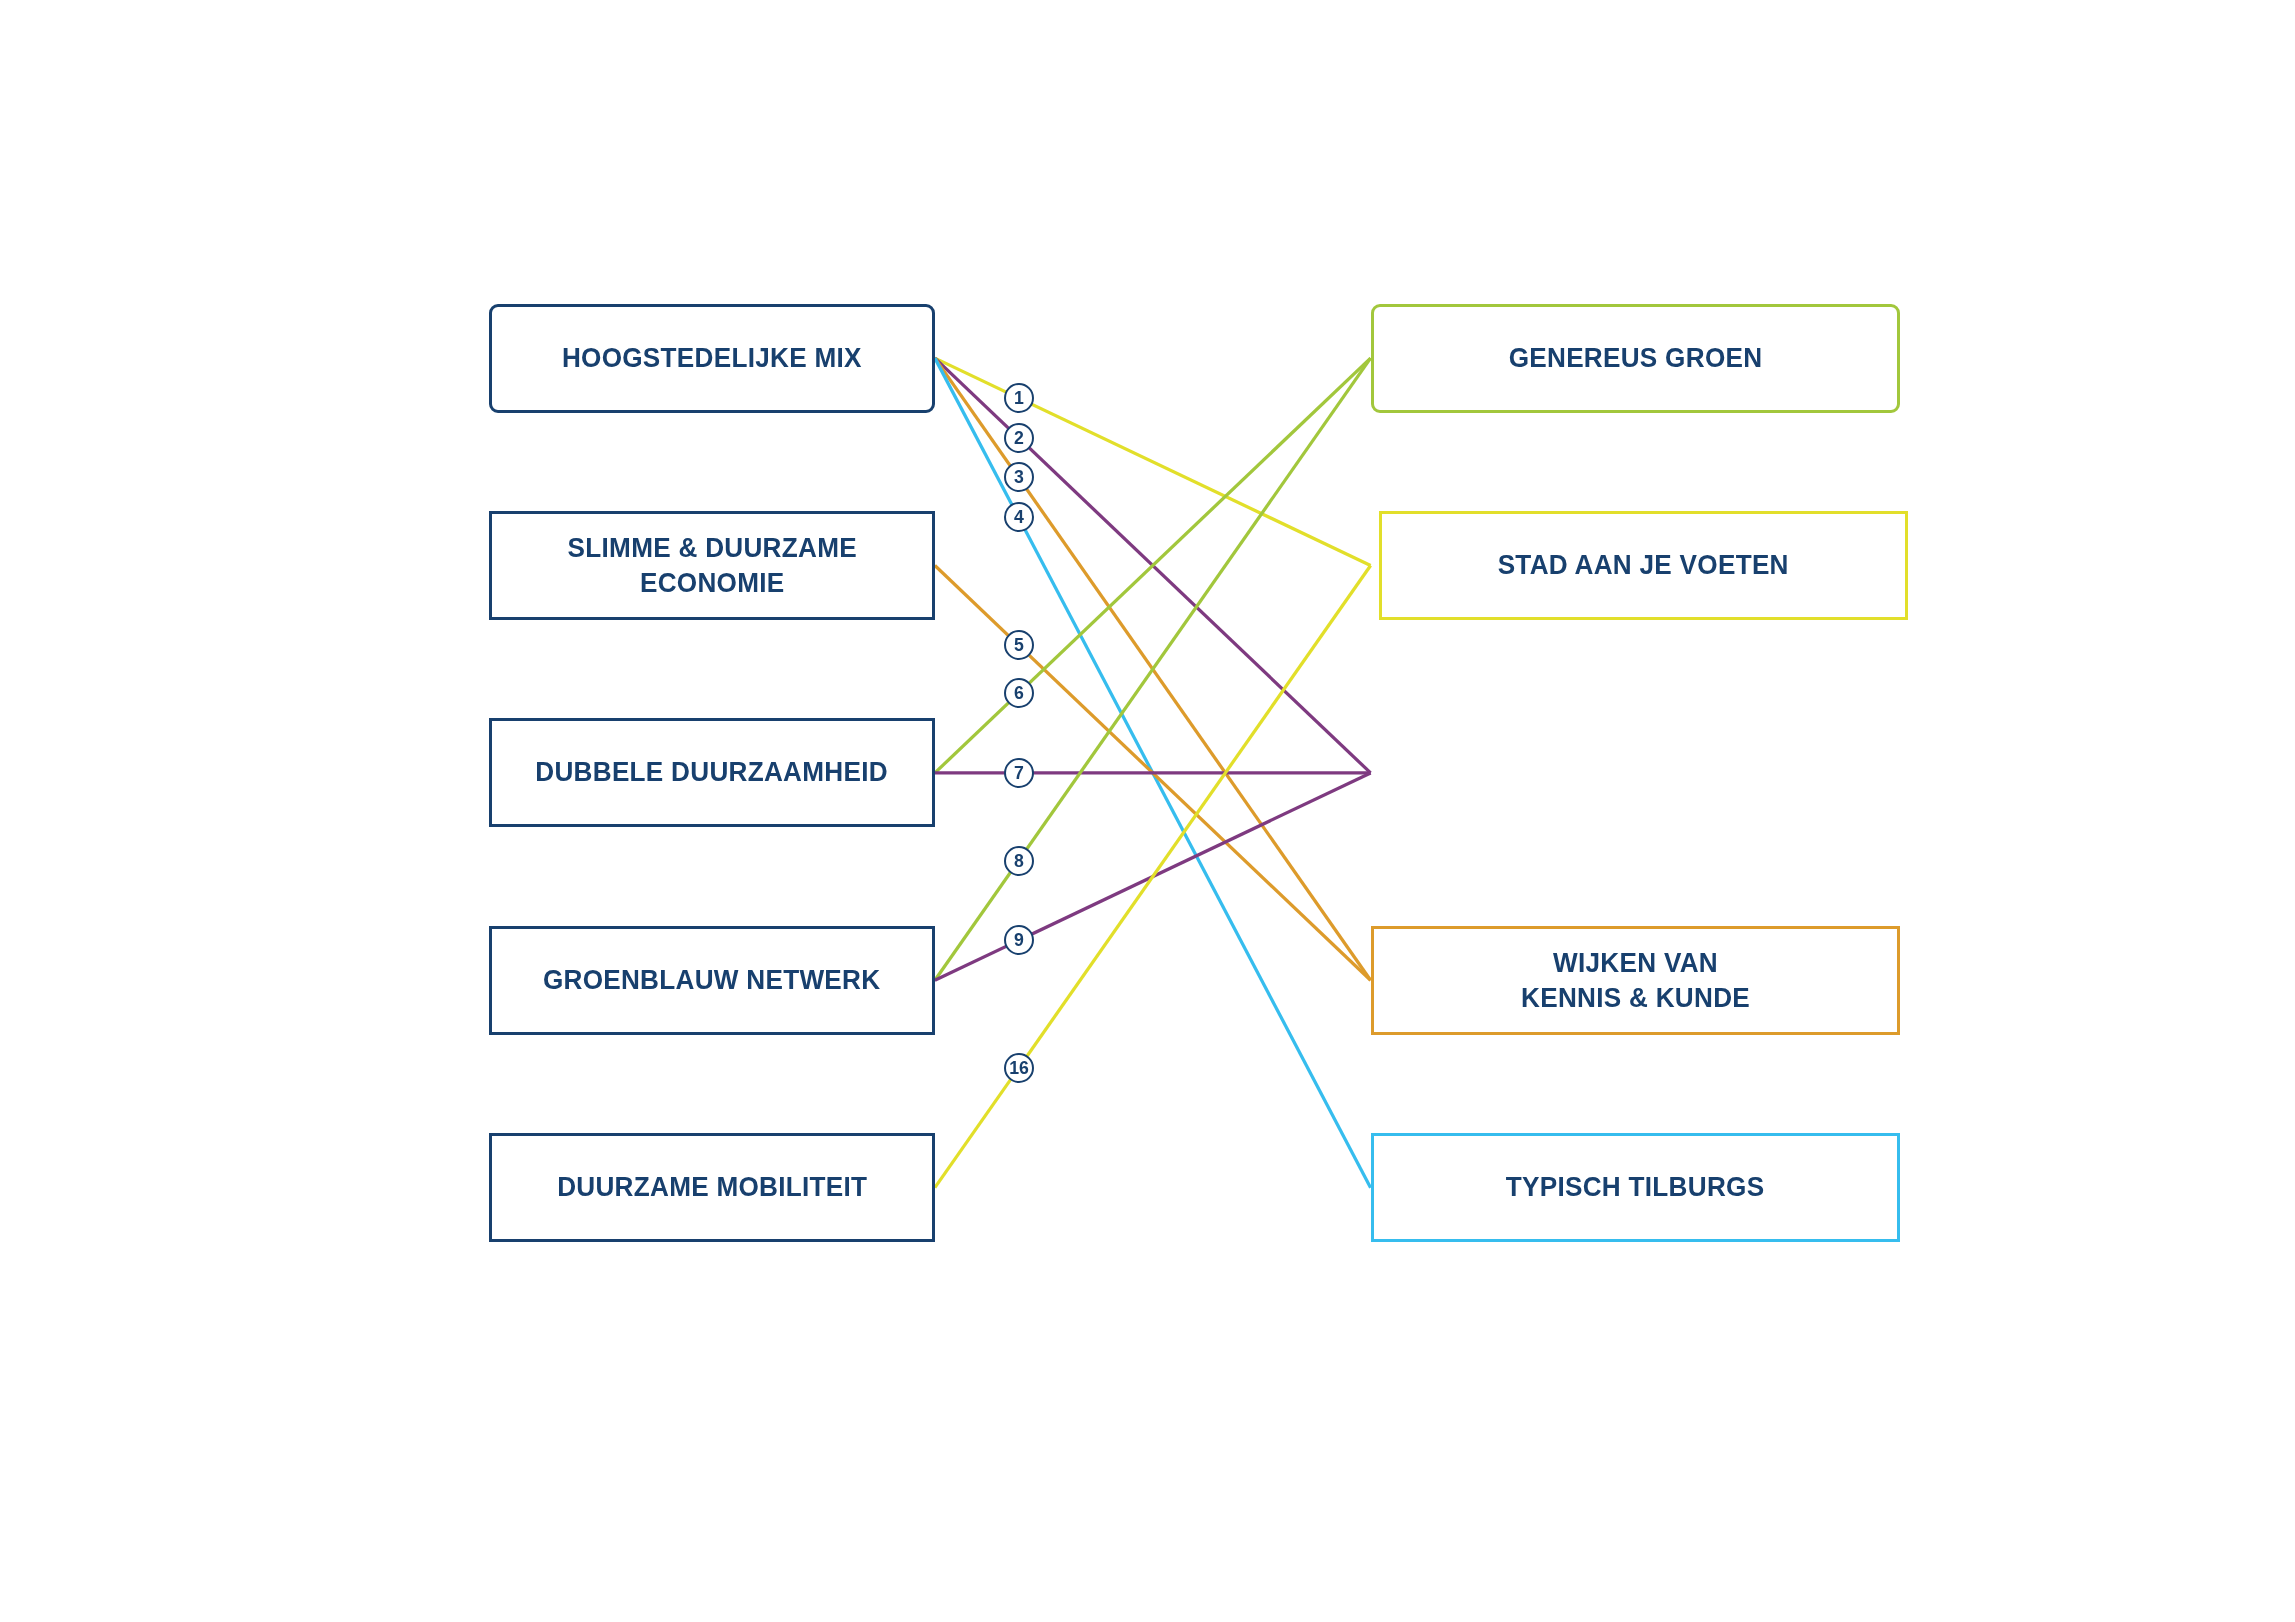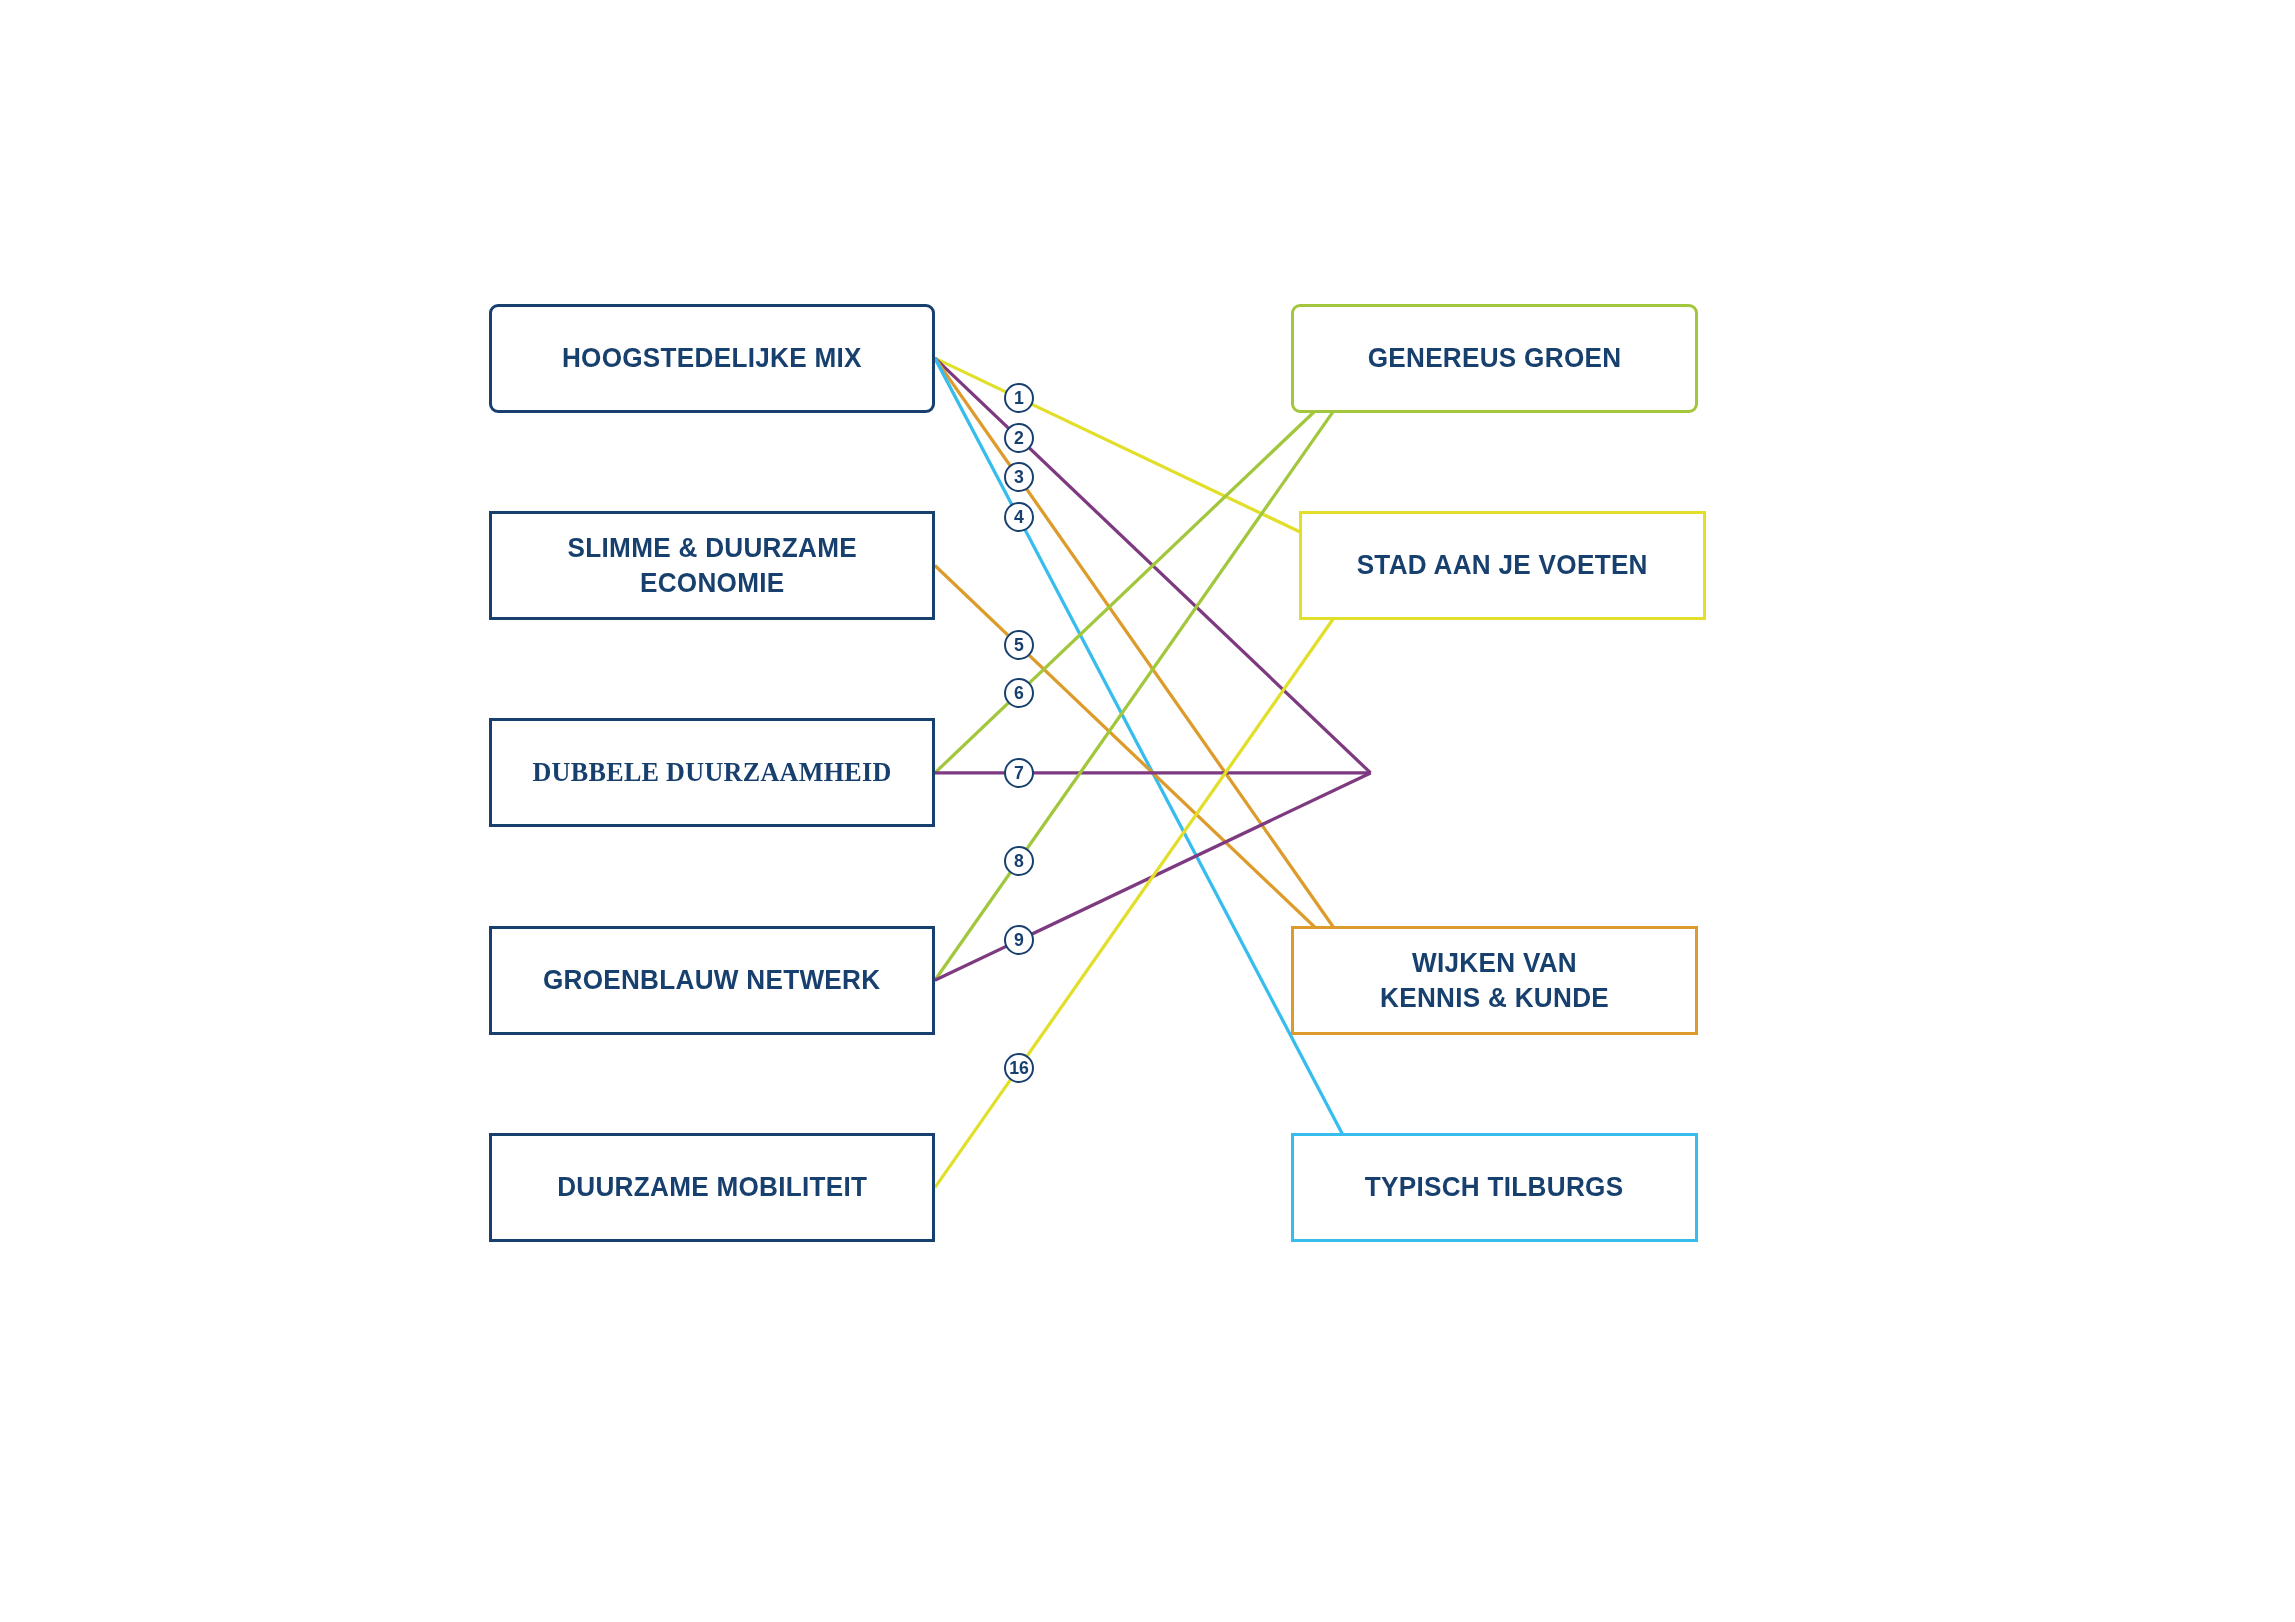--- a/index.html
+++ b/index.html
@@ -33,21 +33,21 @@
     display: block;
     font-weight: 700;
     font-size: 27.5px;
     line-height: 1.25;
     letter-spacing: 0.3px;
     text-align: center;
     white-space: pre-line;
     transform: scaleX(0.95);
   }
   .node.left  { left: 489px;  width: 446px; }
-  .node.right { left: 1291px; width: 407px; }
+  .node.right { left: 1371px; width: 529px; }
   .r0 { top: 304px; border-radius: 9px; }
   .r1 { top: 511px; }
   .r2 { top: 718px; }
   .r3 { top: 926px; }
   .r4 { top: 1133px; }
   .num-circle {
     position: absolute;
     box-sizing: border-box;
     width: 30px; height: 30px;
     border: 2.6px solid #18406e;
@@ -80,21 +80,21 @@
       <line x1="1429" y1="1815" x2="2095" y2="864" stroke="#e2df2a" stroke-width="5"></line>
     </svg>
 
   <div class="node left r0" style="border-color: rgb(24, 64, 110);">
     <span class="lbl">HOOGSTEDELIJKE MIX</span>
   </div>
   <div class="node left r1" style="border-color: rgb(24, 64, 110);">
     <span class="lbl">SLIMME &amp; DUURZAME
 ECONOMIE</span>
   </div>
-  <div class="node left r2" style="border-color: rgb(24, 64, 110); font-family: Liberation Serif, serif;">
+  <div class="node left r2" style="border-color: rgb(24, 64, 110);">
     <span class="lbl">DUBBELE DUURZAAMHEID</span>
   </div>
   <div class="node left r3" style="border-color: rgb(24, 64, 110);">
     <span class="lbl">GROENBLAUW NETWERK</span>
   </div>
   <div class="node left r4" style="border-color: rgb(24, 64, 110);">
     <span class="lbl">DUURZAME MOBILITEIT</span>
   </div>
 
   <div class="node right r0" style="border-color: rgb(162, 199, 60);">

